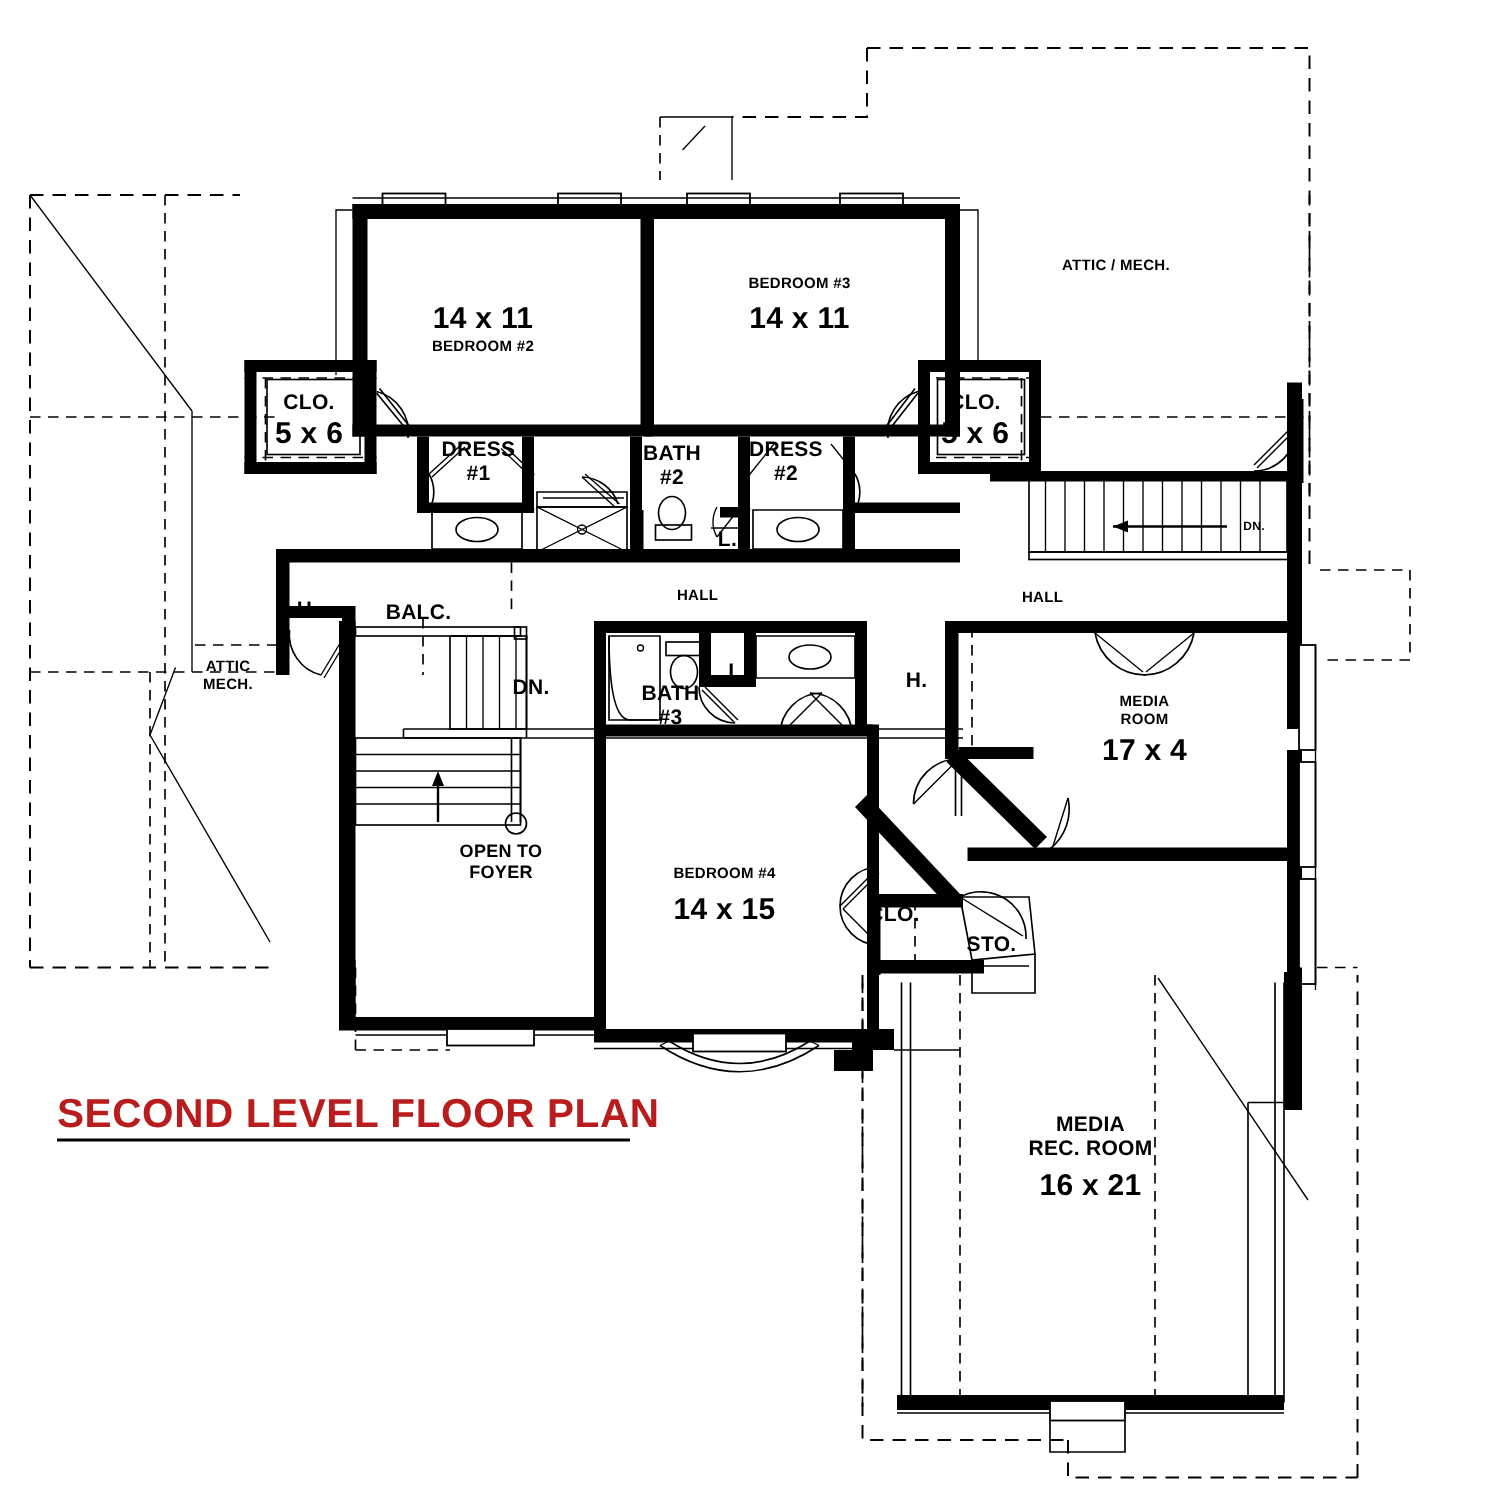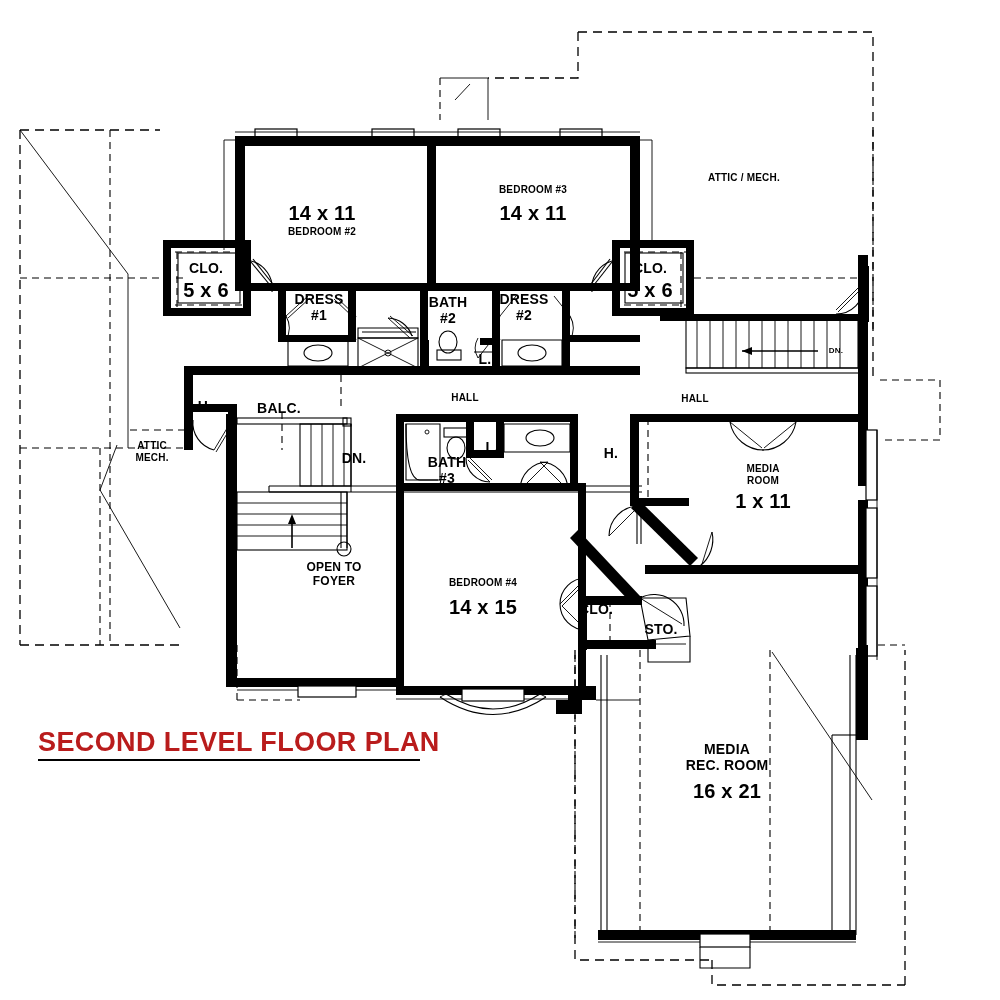--- a/index.html
+++ b/index.html
@@ -407,21 +407,21 @@
   <div class="lbl room-dim" style="left:322px; top:213px;">14 x 11</div>
 
   <div class="lbl room-name" style="left:533px; top:190px;">BEDROOM #3</div>
   <div class="lbl room-dim" style="left:533px; top:213px;">14 x 11</div>
 
   <div class="lbl room-name" style="left:483px; top:583px;">BEDROOM #4</div>
   <div class="lbl room-dim" style="left:483px; top:607px;">14 x 15</div>
 
   <div class="lbl room-name" style="left:763px; top:474px;">MEDIA
 ROOM</div>
-  <div class="lbl room-dim" style="left:763px; top:501px;">1 x 11</div>
+  <div class="lbl room-dim" style="left:763px; top:501px;">17 x 4</div>
 
   <div class="lbl small" style="left:727px; top:757px;">MEDIA
 REC. ROOM</div>
   <div class="lbl room-dim" style="left:727px; top:791px;">16 x 21</div>
 
   <div class="lbl small" style="left:206px; top:268px;">CLO.</div>
   <div class="lbl room-dim" style="left:206px; top:290px;">5 x 6</div>
 
   <div class="lbl small" style="left:650px; top:268px;">CLO.</div>
   <div class="lbl room-dim" style="left:650px; top:290px;">5 x 6</div>

